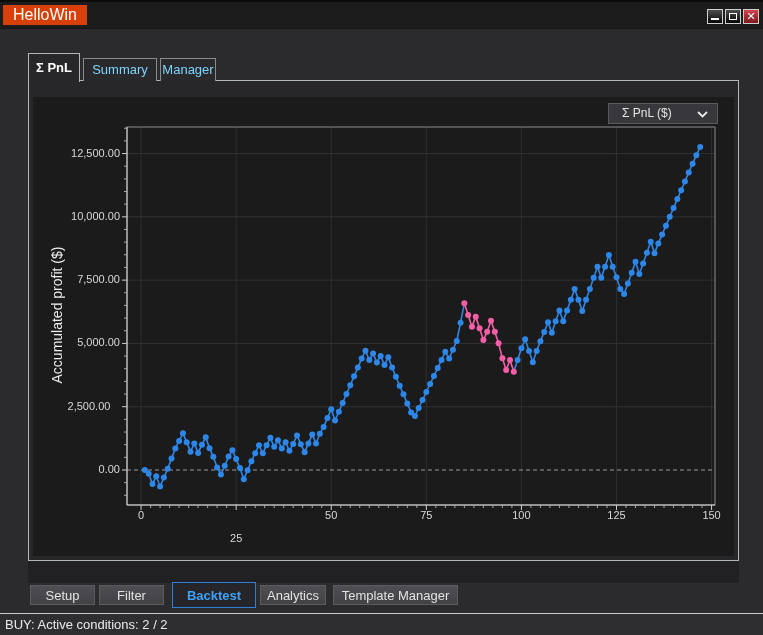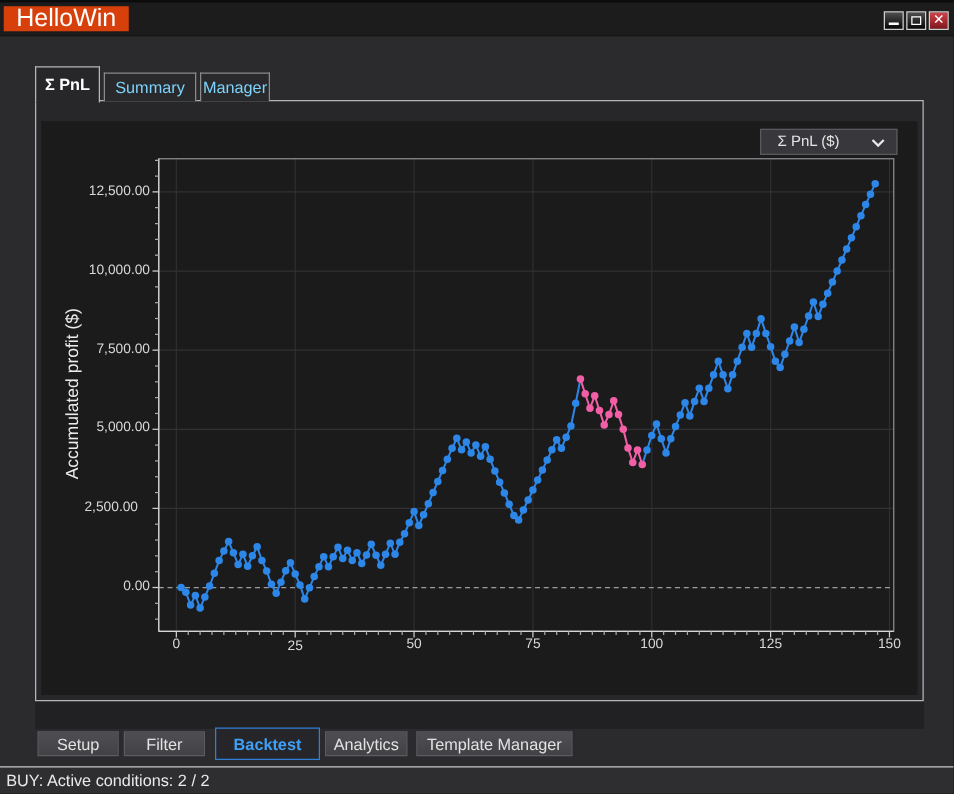--- a/index.html
+++ b/index.html
@@ -4,21 +4,21 @@
 <style>
   html,body{margin:0;padding:0;background:#111;}
   *{box-sizing:border-box;}
   .window{
     position:relative;width:763px;height:635px;margin:0 auto;
     background:#2b2b2d;overflow:hidden;
     font-family:"Liberation Sans","DejaVu Sans",sans-serif;color:#e6e6e6;
   }
   
   .titlebar{position:absolute;left:0;top:0;width:763px;height:29px;background:#1c1c1c;border-top:2px solid #0b0b0b;border-bottom:1px solid #161616;}
-  .app-title{position:absolute;left:3px;top:3px;height:20px;line-height:20px;padding:0 10px;background:#d8400b;color:#fff;font-size:20px;}
+  .app-title{position:absolute;left:3px;top:3px;height:20px;line-height:20px;padding:0 10px;background:#d8400b;color:#fff;font-size:16px;}
   .winbtn{position:absolute;top:7px;width:16px;height:15px;border:1px solid #cfcfcf;background:linear-gradient(#4e4e4e,#060606);}
   .winbtn.min{left:707px;}
   .winbtn.max{left:725px;}
   .winbtn.close{left:743px;background:linear-gradient(#d2434b,#7c181d);}
   .glyph-min{position:absolute;left:3px;right:3px;bottom:3px;height:2px;background:#fff;}
   .glyph-max{position:absolute;left:3px;top:3px;width:8px;height:7px;border:1px solid #fff;}
   .glyph-close{position:absolute;left:0;top:0;width:14px;height:13px;color:#fff;font-size:11px;font-weight:bold;text-align:center;line-height:13px;}
   .glyph-close::before{content:"\2715";}
   
   .ttab{position:absolute;font-size:13px;color:#7dd3fc;text-align:center;background:#29292b;border:1px solid #8a8a8e;border-bottom:none;line-height:22px;z-index:2;}
@@ -340,21 +340,21 @@
   <div id="ylabels">
       <div class="tick-label" style="left: 58px; top: 463.01px; width: 62px; text-align: right;">0.00</div>
       <div class="tick-label" style="left: 58px; top: 399.715px; width: 62px; text-align: center;">2,500.00</div>
       <div class="tick-label" style="left: 58px; top: 336.42px; width: 62px; text-align: right;">5,000.00</div>
       <div class="tick-label" style="left: 58px; top: 273.124px; width: 62px; text-align: right;">7,500.00</div>
       <div class="tick-label" style="left: 58px; top: 209.829px; width: 62px; text-align: right;">10,000.00</div>
       <div class="tick-label" style="left: 58px; top: 146.533px; width: 62px; text-align: right;">12,500.00</div>
     </div>
   <div id="xlabels">
       <div class="tick-label" style="left: 121.072px; top: 509px; width: 40px; text-align: center;">0</div>
-      <div class="tick-label" style="left: 216.157px; top: 511px; width: 40px; text-align: center;">25</div>
+      <div class="tick-label" style="left: 216.157px; top: 532px; width: 40px; text-align: center;">25</div>
       <div class="tick-label" style="left: 311.241px; top: 509px; width: 40px; text-align: center;">50</div>
       <div class="tick-label" style="left: 406.325px; top: 509px; width: 40px; text-align: center;">75</div>
       <div class="tick-label" style="left: 501.409px; top: 509px; width: 40px; text-align: center;">100</div>
       <div class="tick-label" style="left: 596.493px; top: 509px; width: 40px; text-align: center;">125</div>
       <div class="tick-label" style="left: 691.577px; top: 509px; width: 40px; text-align: center;">150</div>
     </div>
   <div class="y-title">Accumulated profit ($)</div>
 
   <div class="band"></div>
 

